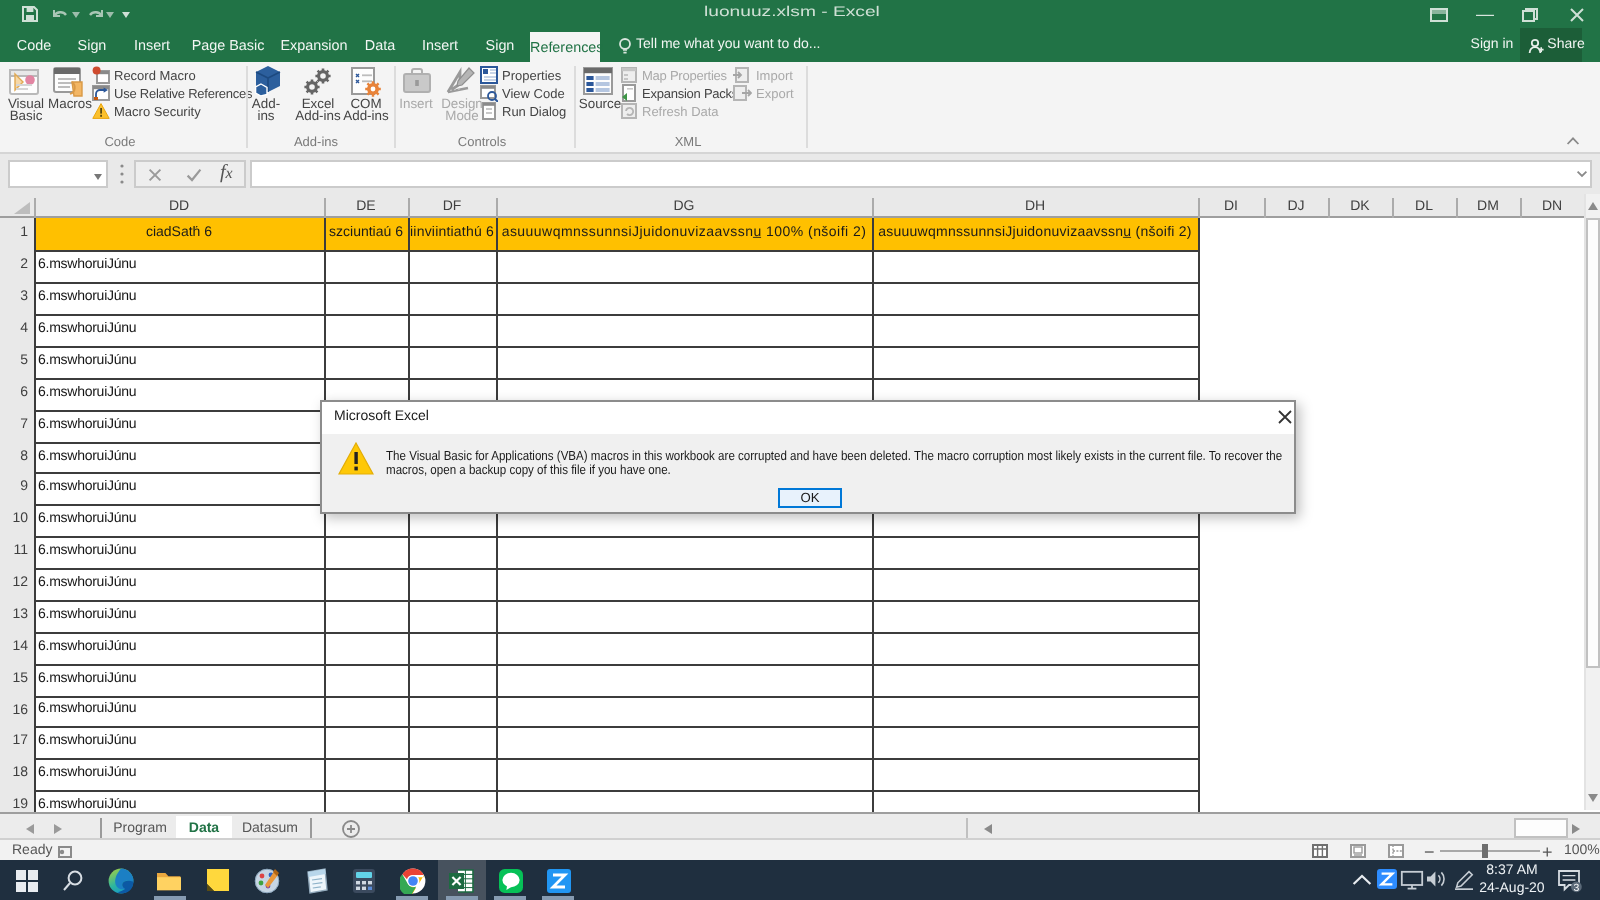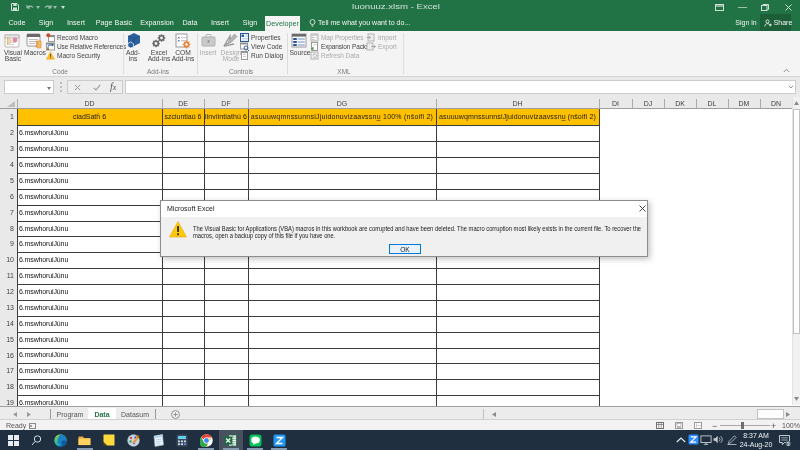--- a/index.html
+++ b/index.html
@@ -80,21 +80,21 @@
 
 <div class="abs" id="tabrow">
   <div class="tab" style="left:4px;width:26px;">Code</div>
   <div class="tab" style="left:33px;width:26px;">Sign</div>
   <div class="tab" style="left:63px;width:26px;">Insert</div>
   <div class="tab" style="left:92px;width:44px;">Page Basic</div>
   <div class="tab" style="left:138px;width:38px;">Expansion</div>
   <div class="tab" style="left:178px;width:24px;">Data</div>
   <div class="tab" style="left:205px;width:30px;">Insert</div>
   <div class="tab" style="left:238px;width:24px;">Sign</div>
-  <div class="tab" style="left:265px;width:35px;background:#f4f4f4;color:#217346;top:2px;height:15px;line-height:16px;">Developer</div>
+  <div class="tab" style="left:265px;width:35px;background:#f4f4f4;color:#217346;top:2px;height:15px;line-height:16px;">References</div>
 
   <svg class="abs" style="left:309px;top:5px" width="7" height="9" viewBox="0 0 7 9">
       <circle cx="3.5" cy="3" r="2.5" fill="none" stroke="#d8e5dd" stroke-width="0.9"></circle>
       <path d="M2.5 6 H4.5 M2.7 7.3 H4.3" stroke="#d8e5dd" stroke-width="0.8"></path>
     </svg>
   <div class="tab" style="left:318px;width:110px;text-align:left;font-size:7px;">Tell me what you want to do...</div>
   <div class="tab" style="left:731px;width:30px;font-size:7px;">Sign in</div>
   <div class="abs" style="left:760px;top:0;width:31px;height:17px;background:#1c5e38;"></div>
   <svg class="abs" style="left:764px;top:5px" width="8" height="8" viewBox="0 0 8 8">
       <circle cx="3.5" cy="2.5" r="1.6" fill="none" stroke="#e7efe9" stroke-width="0.9"></circle>

